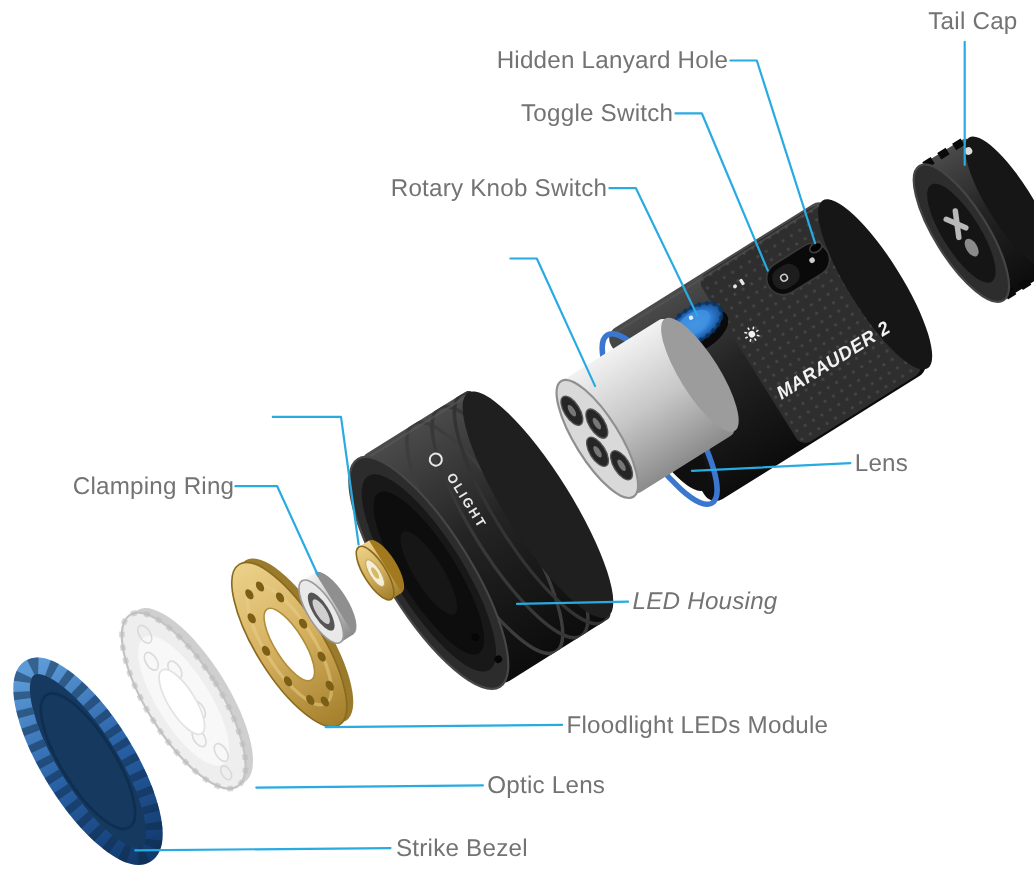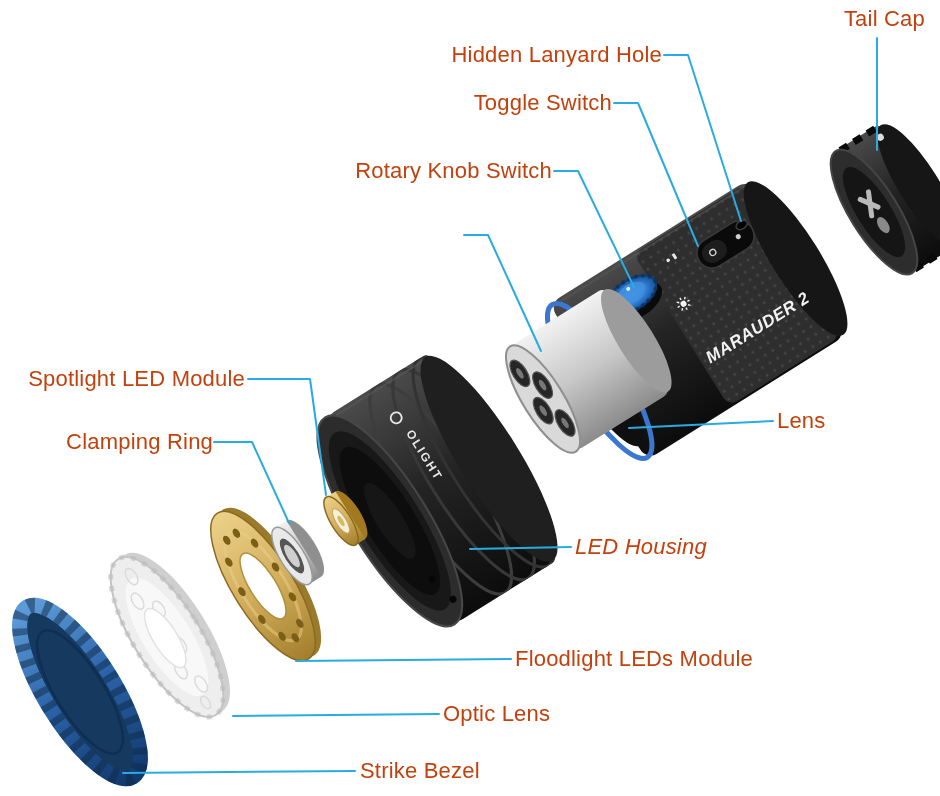--- a/index.html
+++ b/index.html
@@ -3,21 +3,21 @@
 <meta charset="utf-8">
 <style>
   * { margin:0; padding:0; box-sizing:border-box; }
   html, body { background:#ffffff; }
   #stage {
     position:relative; width:940px; height:796px; background:#ffffff;
     overflow:hidden; font-family:"Liberation Sans", sans-serif;
   }
   svg.scene { position:absolute; left:0; top:0; }
   .label {
-    position:absolute; font-size:22px; color:#c2410c;
+    position:absolute; font-size:22px; color:#737373;
     white-space:nowrap; letter-spacing:0.2px;
   }
 </style>
 </head>
 <body>
 
 <div id="stage">
 
   <svg class="scene" width="940" height="796" viewBox="0 0 940 796">
     <defs>
@@ -225,20 +225,19 @@
       <polyline points="511,659 296,661"></polyline>
       <polyline points="439,714 233,716"></polyline>
       <polyline points="355,771 123,773"></polyline>
     </g>
   </svg>
 
   <div class="label" style="top:6px;   right:15px;">Tail Cap</div>
   <div class="label" style="top:42px;  right:278px;">Hidden Lanyard Hole</div>
   <div class="label" style="top:90px;  right:328px;">Toggle Switch</div>
   <div class="label" style="top:158px; right:388px;text-align:right;">Rotary Knob Switch</div>
-  <div class="label" style="top:366px; right:695px;">Spotlight LED Module</div>
   <div class="label" style="top:429px; right:727px;">Clamping Ring</div>
   <div class="label" style="top:408px; left:777px;">Lens</div>
   <div class="label" style="top:534px; left:575px;font-style:italic;">LED Housing</div>
   <div class="label" style="top:646px; left:515px;">Floodlight LEDs Module</div>
   <div class="label" style="top:701px; left:443px;">Optic Lens</div>
   <div class="label" style="top:758px; left:360px;">Strike Bezel</div>
 </div>
 
 </body></html>

